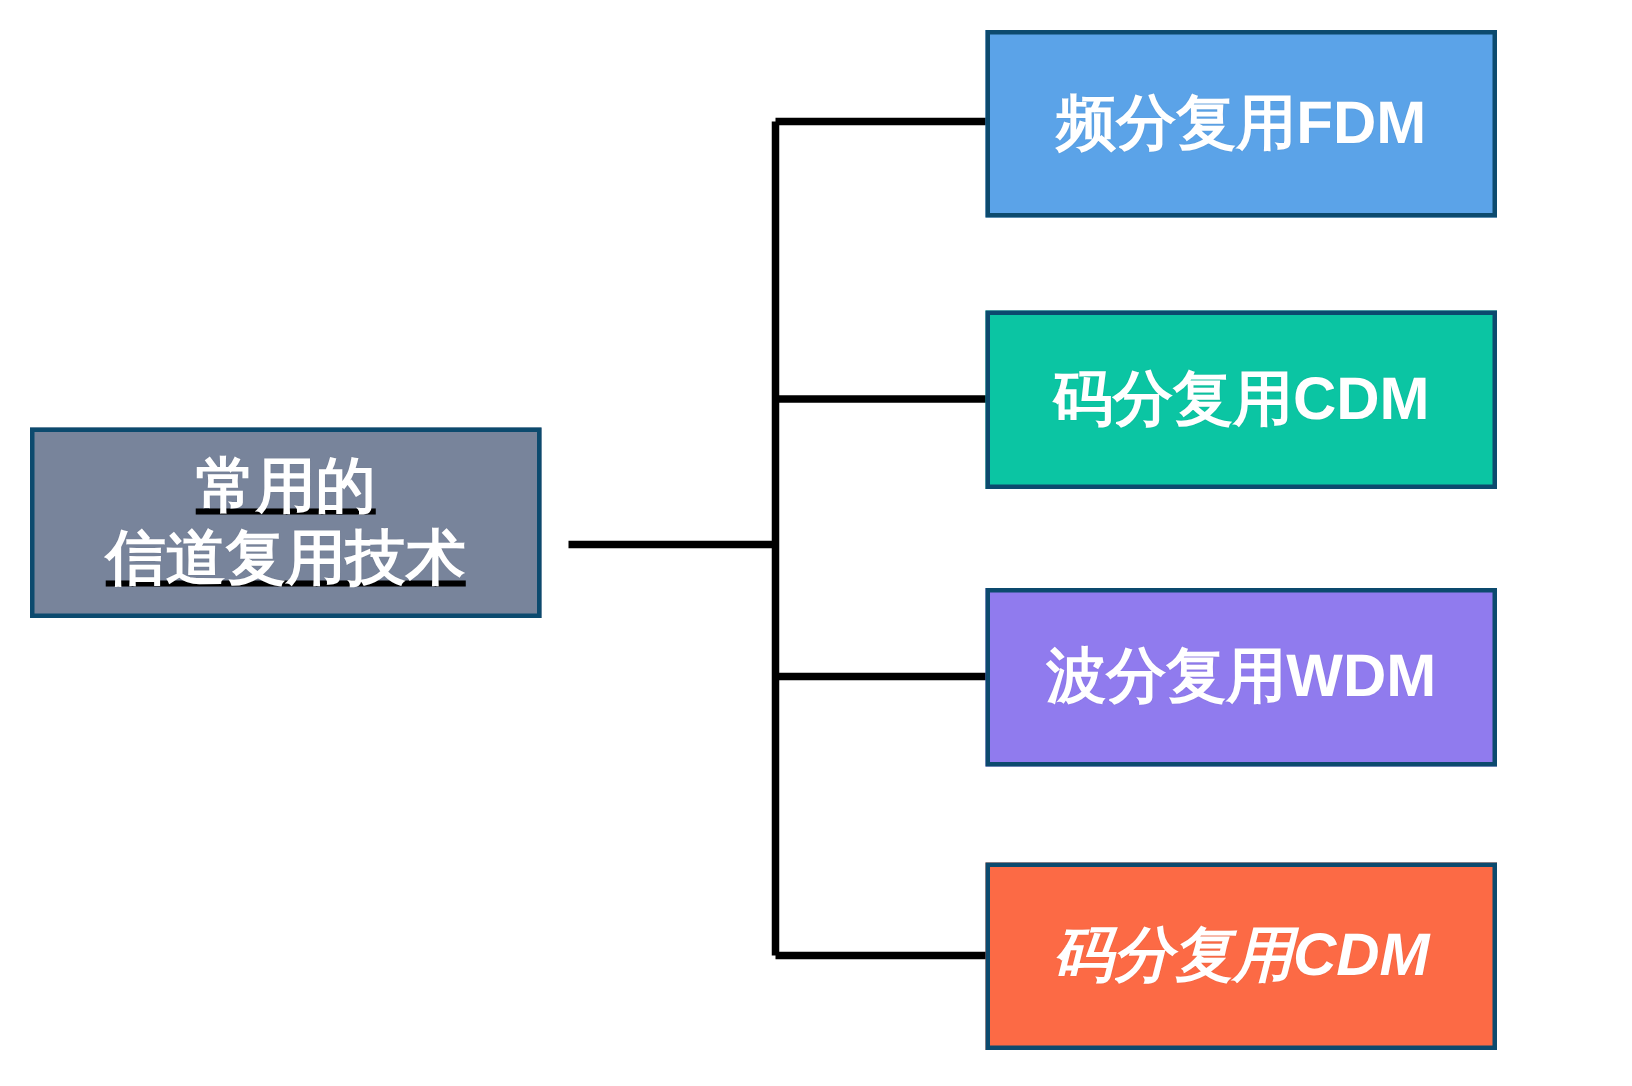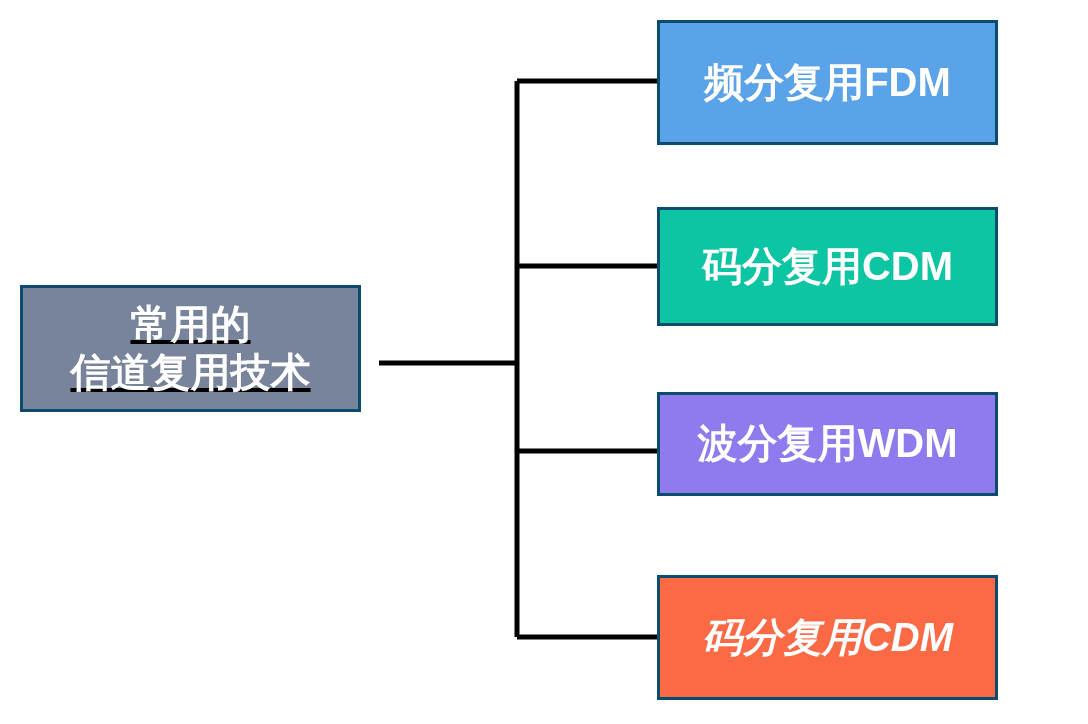--- a/index.html
+++ b/index.html
@@ -80,21 +80,21 @@
     left: 657px;
     top: 207px;
     width: 341px;
     height: 119px;
     background: #0BC5A3;
   }
   #node-wdm {
     left: 657px;
     top: 392px;
     width: 341px;
-    height: 104px;
+    height: 119px;
     background: #907BEE;
   }
   #node-cdm {
     left: 657px;
     top: 575px;
     width: 341px;
     height: 125px;
     background: #FC6A45;
     font-style: italic;
   }

